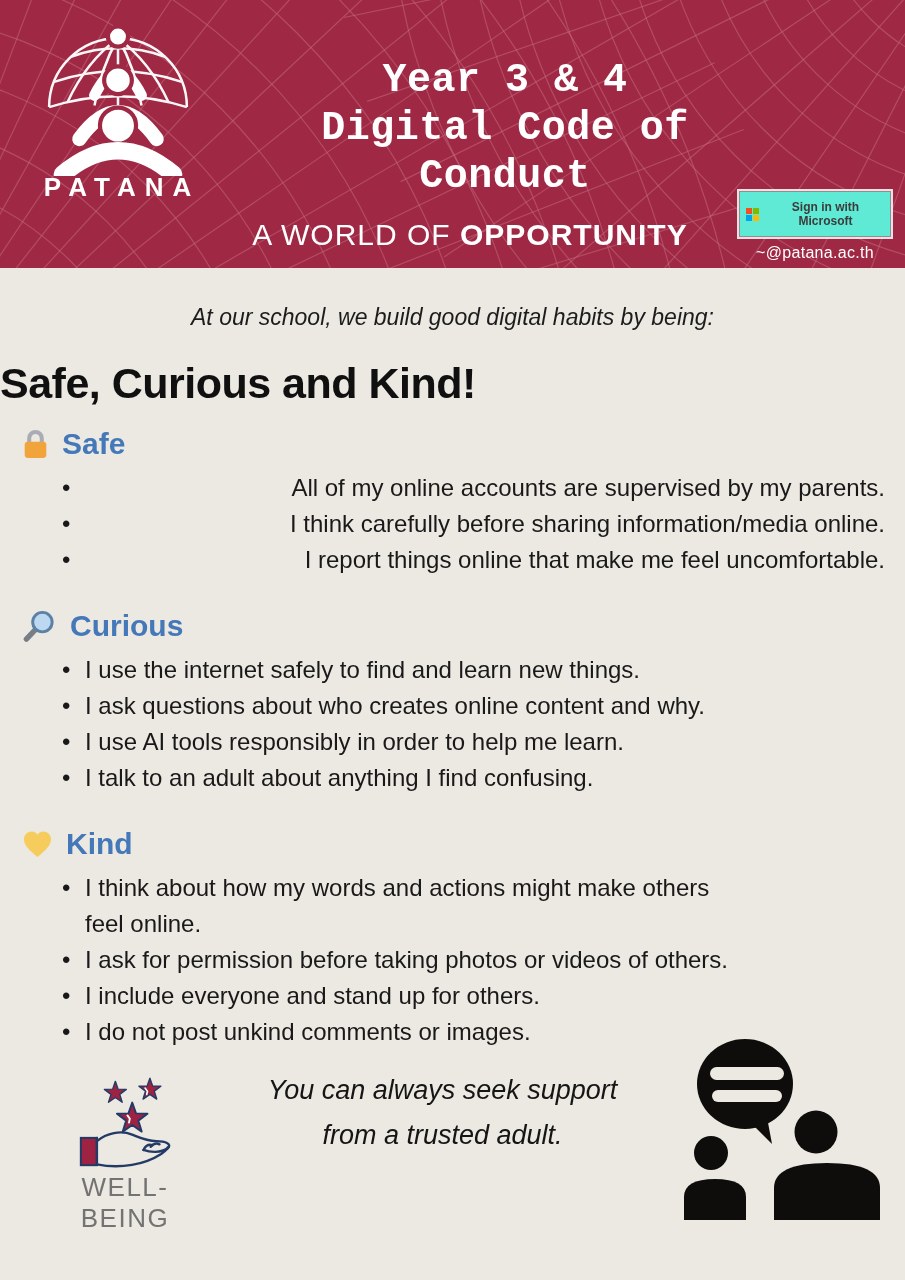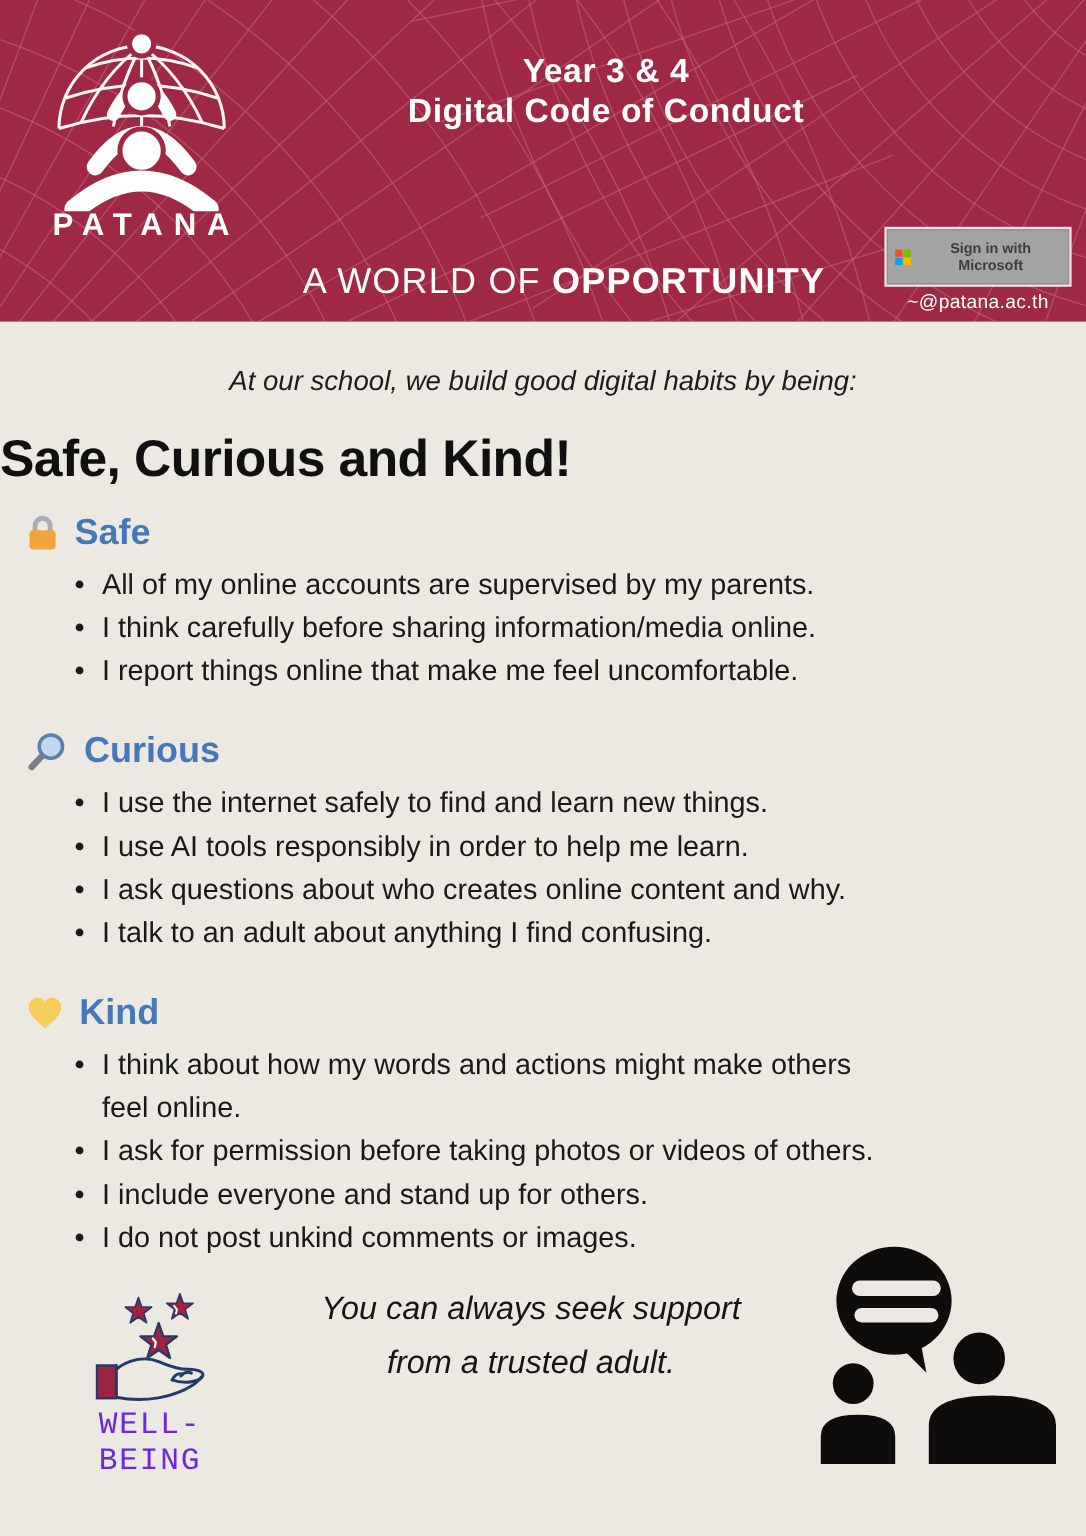--- a/index.html
+++ b/index.html
@@ -9,58 +9,58 @@
   
   .hdr{position:relative;height:268px;background:#9f2944;overflow:hidden;}
   .mesh{position:absolute;inset:0;width:100%;height:100%;}
   .mesh circle,.mesh line{fill:none;stroke:#c4687e;stroke-opacity:.55;stroke-width:1.2;}
 
   .logo{position:absolute;left:25px;top:8px;width:185px;text-align:center;}
   .globe{width:158px;height:168px;display:block;margin:0 auto;}
   .logoword{color:#fff;font-weight:700;font-size:26px;letter-spacing:9px;padding-left:9px;margin-top:-4px;}
 
   .titles{position:absolute;left:210px;right:105px;top:42px;text-align:center;color:#fff;}
-  .titles h1{margin:0;font-size:28px;line-height:1.2;font-weight:800;letter-spacing:.5px;}
+  .titles h1{margin:15px;font-size:40px;line-height:1.2;font-weight:800;letter-spacing:.5px;font-family:Liberation Mono, monospace;}
 
   .tagline{position:absolute;left:120px;right:85px;top:218px;text-align:center;color:#fff;
            font-size:30px;letter-spacing:1px;white-space:nowrap;}
   .tl-light{font-weight:300;}
   .tl-bold{font-weight:800;}
 
   .signin{position:absolute;right:14px;top:191px;width:152px;text-align:center;}
   .ms-btn{display:flex;align-items:center;justify-content:center;gap:8px;width:100%;
-          background:#a3a3a3;border:1px solid #8f8f8f;box-shadow:0 0 0 2px rgba(255,255,255,.85);
+          background:#5eead4;border:1px solid #8f8f8f;box-shadow:0 0 0 2px rgba(255,255,255,.85);
           padding:8px 6px;font-size:12px;font-weight:700;color:#3c3c3c;cursor:pointer;
           font-family:"Liberation Sans",sans-serif;}
   .ms-logo{display:grid;grid-template-columns:6px 6px;gap:1px;}
   .ms-logo i{width:6px;height:6px;display:block;}
   .q1{background:#f25022;}.q2{background:#7fba00;}.q3{background:#00a4ef;}.q4{background:#ffb900;}
   .email{color:#fff;font-size:16px;margin-top:7px;letter-spacing:.3px;}
 
   
   .intro{margin:36px 0 0;text-align:center;font-style:italic;font-size:23px;color:#1c1c1c;}
   .headline{margin:28px 0 0;font-size:43px;font-weight:800;color:#101010;letter-spacing:-.5px;}
 
   .sec{margin-top:28px;}
-  .sec.first{margin-top:16px;}
+  .sec.first{margin-top:16px;text-align:right;}
   .sec-head{display:flex;align-items:center;gap:13px;padding-left:22px;height:40px;}
   .sec-head h3{margin:0;font-size:30px;font-weight:700;color:#4478b9;}
   .sec-icon{display:flex;align-items:center;}
   .sec-icon svg{display:block;}
 
   .rules{list-style:none;margin:6px 0 0;padding:0 20px 0 60px;}
   .rules li{position:relative;padding-left:25px;font-size:24px;line-height:36px;color:#191919;
             max-width:800px;white-space:pre-line;}
   .rules li::before{content:"\2022";position:absolute;left:2px;top:0;}
 
   
   .ftr{position:relative;height:170px;}
   .wb{position:absolute;left:40px;top:14px;width:170px;text-align:center;}
   .wb svg{width:152px;height:106px;display:block;margin:0 auto;}
-  .wb-label{font-size:26px;color:#6d28d9;letter-spacing:1.5px;margin-top:2px;font-family:Liberation Mono, monospace;}
+  .wb-label{font-size:26px;color:#737373;letter-spacing:1.5px;margin-top:2px;}
   .quote{position:absolute;left:230px;right:250px;top:18px;text-align:center;font-style:italic;
          font-size:27px;line-height:1.65;color:#151515;}
   .talk{position:absolute;right:0;bottom:0;width:235px;height:188px;}
 </style>
 </head>
 <body>
 
 <div class="page">
 
   <header class="hdr">
@@ -207,22 +207,22 @@
         <span class="sec-icon">
           <svg width="35" height="35" viewBox="0 0 36 36">
             <line x1="13.5" y1="21.5" x2="4.5" y2="31" stroke="#777e85" stroke-width="5.5" stroke-linecap="round"></line>
             <circle cx="21" cy="13.5" r="10" fill="#bcd9f1" stroke="#5d80a5" stroke-width="3"></circle>
           </svg>
         </span>
         <h3>Curious</h3>
       </div>
       <ul class="rules">
         <li>I use the internet safely to find and learn new things.</li>
+        <li>I ask questions about who creates online content and why.</li>
         <li>I use AI tools responsibly in order to help me learn.</li>
-        <li>I ask questions about who creates online content and why.</li>
         <li>I talk to an adult about anything I find confusing.</li>
       </ul>
     </section>
 
     <section class="sec">
       <div class="sec-head">
         <span class="sec-icon">
           <svg width="31" height="29" viewBox="0 0 32 30">
             <path d="M16,28 C8,21 2,16 2,9.5 C2,4.5 6,1.5 10,1.5 C13,1.5 15,3.2 16,5 C17,3.2 19,1.5 22,1.5 C26,1.5 30,4.5 30,9.5 C30,16 24,21 16,28 Z" fill="#f6cd5d"></path>
           </svg>

